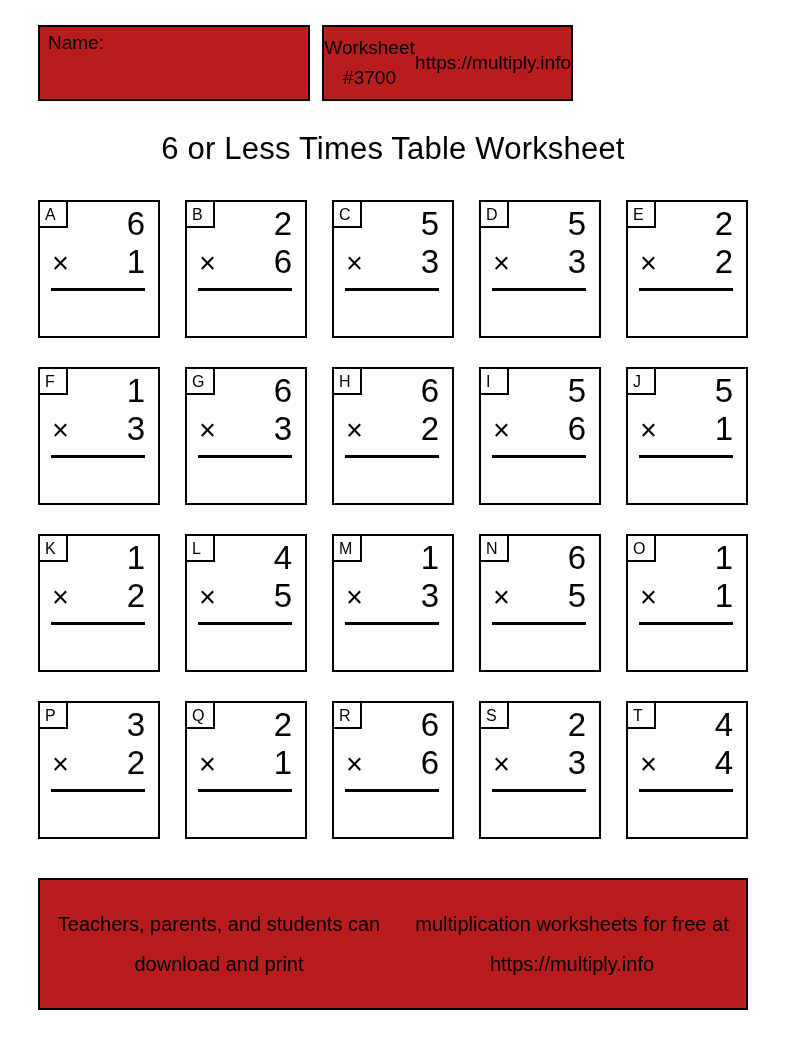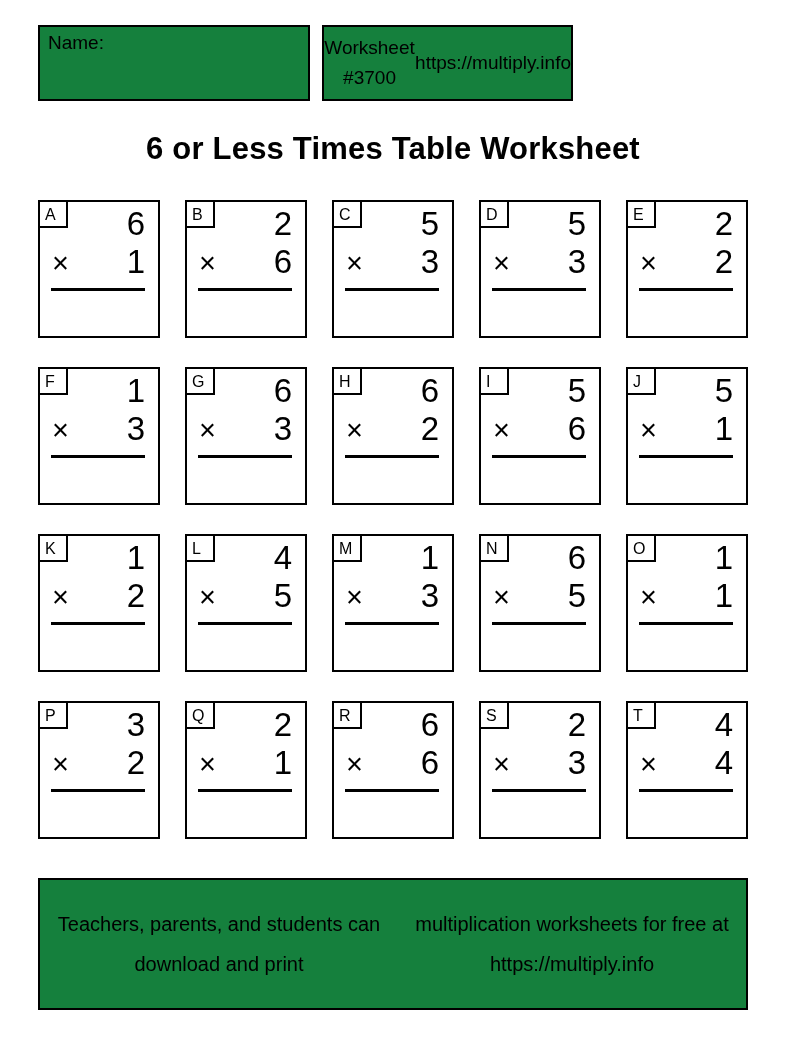--- a/index.html
+++ b/index.html
@@ -5,36 +5,36 @@
   * { margin: 0; padding: 0; box-sizing: border-box; }
   html, body { background: #ffffff; }
   body {
     width: 786px; height: 1056px;
     position: relative;
     font-family: "Liberation Sans", sans-serif;
     color: #000;
     overflow: hidden;
   }
   .page { position: absolute; inset: 0; background: #fff; }
-  .bx { border: 2px solid #000; background: #15803d; }
+  .bx { border: 2px solid #000; background: #b91c1c; }
 
   
   .header { position: absolute; left: 38px; top: 25px; width: 710px; height: 76px; }
   .name-box { position: absolute; left: 0; top: 0; width: 272px; height: 76px; padding: 5px 8px; font-size: 19px; }
   .info-box {
     position: absolute; left: 284px; top: 0; width: 251px; height: 76px;
     display: flex; flex-direction: row; justify-content: center; align-items: center;
     font-size: 19px; line-height: 1.6; text-align: center;
   }
   .date-box { position: absolute; left: 552px; top: 0; width: 155px; height: 76px; padding: 5px 8px; font-size: 19px; }
 
   
   .title {
     position: absolute; left: 0; top: 131px; width: 786px;
-    text-align: center; font-size: 31px; font-weight: bold; letter-spacing: 0.2px;
+    text-align: center; font-size: 31px; font-weight: normal; letter-spacing: 0.2px;
   }
 
   
   .grid {
     position: absolute; left: 38px; top: 200px;
     display: grid;
     grid-template-columns: repeat(5, 122px);
     grid-auto-rows: 138px;
     column-gap: 25px; row-gap: 29px;
   }

